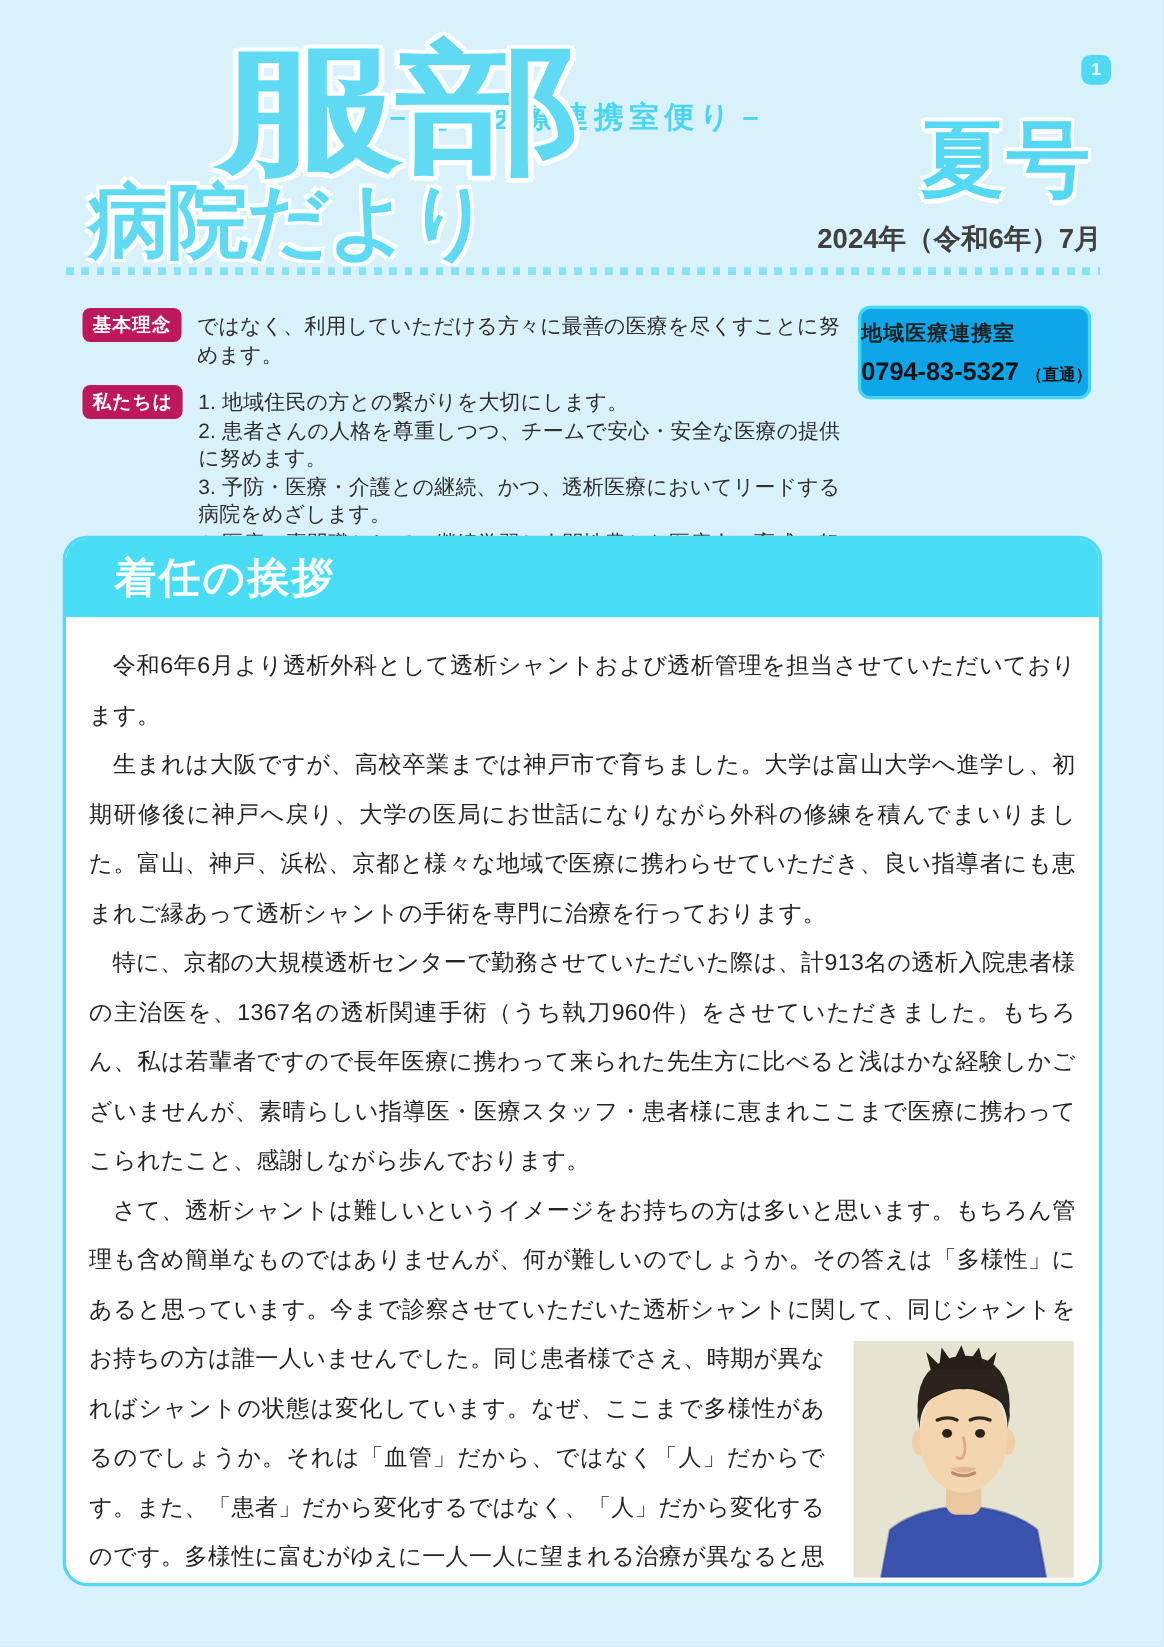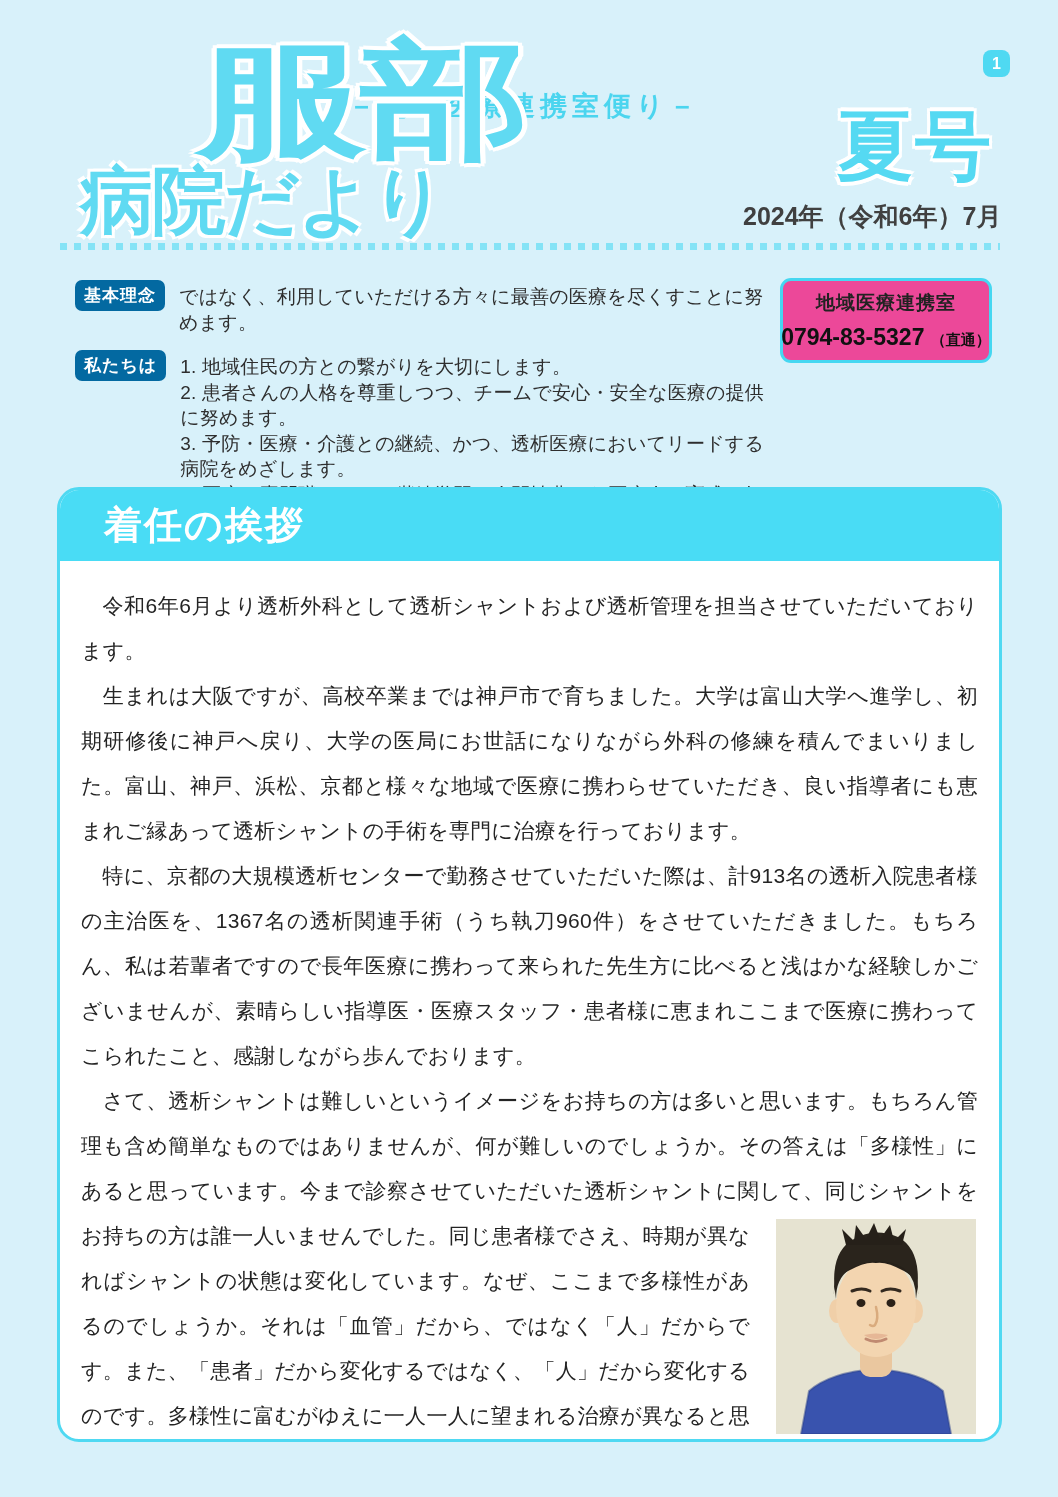--- a/index.html
+++ b/index.html
@@ -44,31 +44,31 @@
   
   .dotted-rule {
     position:absolute; left:60px; right:58px; top:243px; height:7px;
     background:repeating-linear-gradient(90deg,#84e3f6 0 7px,transparent 7px 14px);
   }
   
   .principles { position:absolute; left:75px; top:280px; width:700px; color:#2e2e2e; }
   .row { display:flex; align-items:flex-start; }
   .row + .row { margin-top:14px; }
   .tag {
-    flex:0 0 auto; background:#0369a1; color:#fff; font-size:17px; font-weight:bold;
+    flex:0 0 auto; background:#be185d; color:#fff; font-size:17px; font-weight:bold;
     border-radius:7px; padding:4px 9px; letter-spacing:1px; margin-right:14px; white-space:nowrap;
   }
   .rinen-text { font-size:19px; padding-top:4px; letter-spacing:0.2px; }
   .hoshin-list { padding-top:4px; }
   .hoshin-list div { font-size:19px; line-height:25.5px; letter-spacing:0.2px; }
   
   .contact-box {
     position:absolute; right:66px; top:278px; width:212px; height:85px;
-    background:#ec4899; border:3px solid #45d7f1; border-radius:11px;
-    display:flex; flex-direction:column; align-items:center; justify-content:center;
+    background:#0ea5e9; border:3px solid #45d7f1; border-radius:11px;
+    display:flex; flex-direction:column; align-items:flex-start; justify-content:center;
   }
   .contact-name { font-size:19px; font-weight:bold; color:#222; letter-spacing:1px; }
   .contact-phone { margin-top:8px; font-size:23px; font-weight:bold; color:#111; white-space:nowrap; }
   .contact-phone .note { font-size:15px; }
   
   .article-box {
     position:absolute; left:57px; right:56px; top:487px; bottom:55px;
     background:#ffffff; border:3px solid #4fd9f2; border-radius:22px;
     overflow:hidden;
   }

